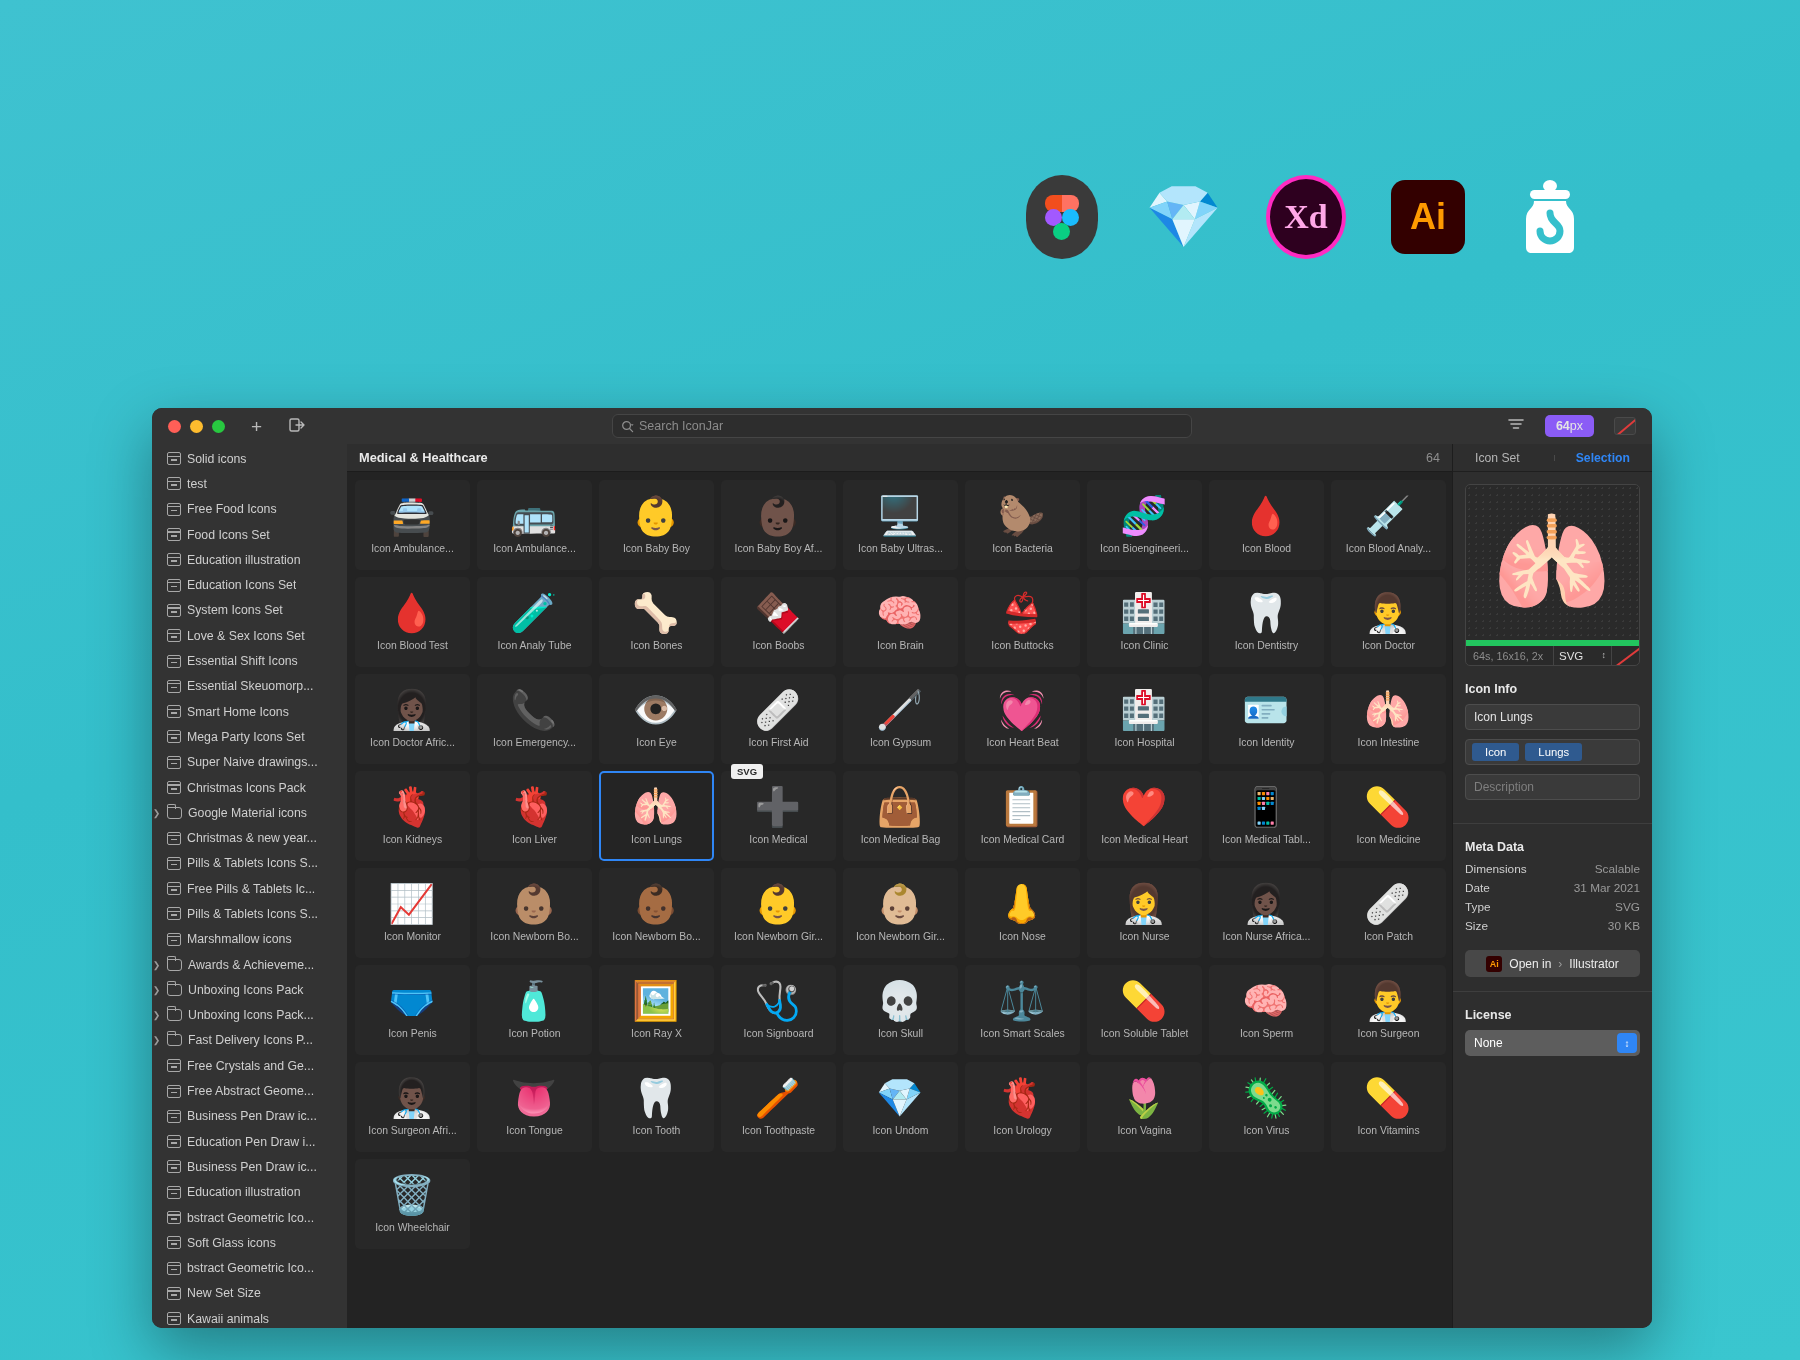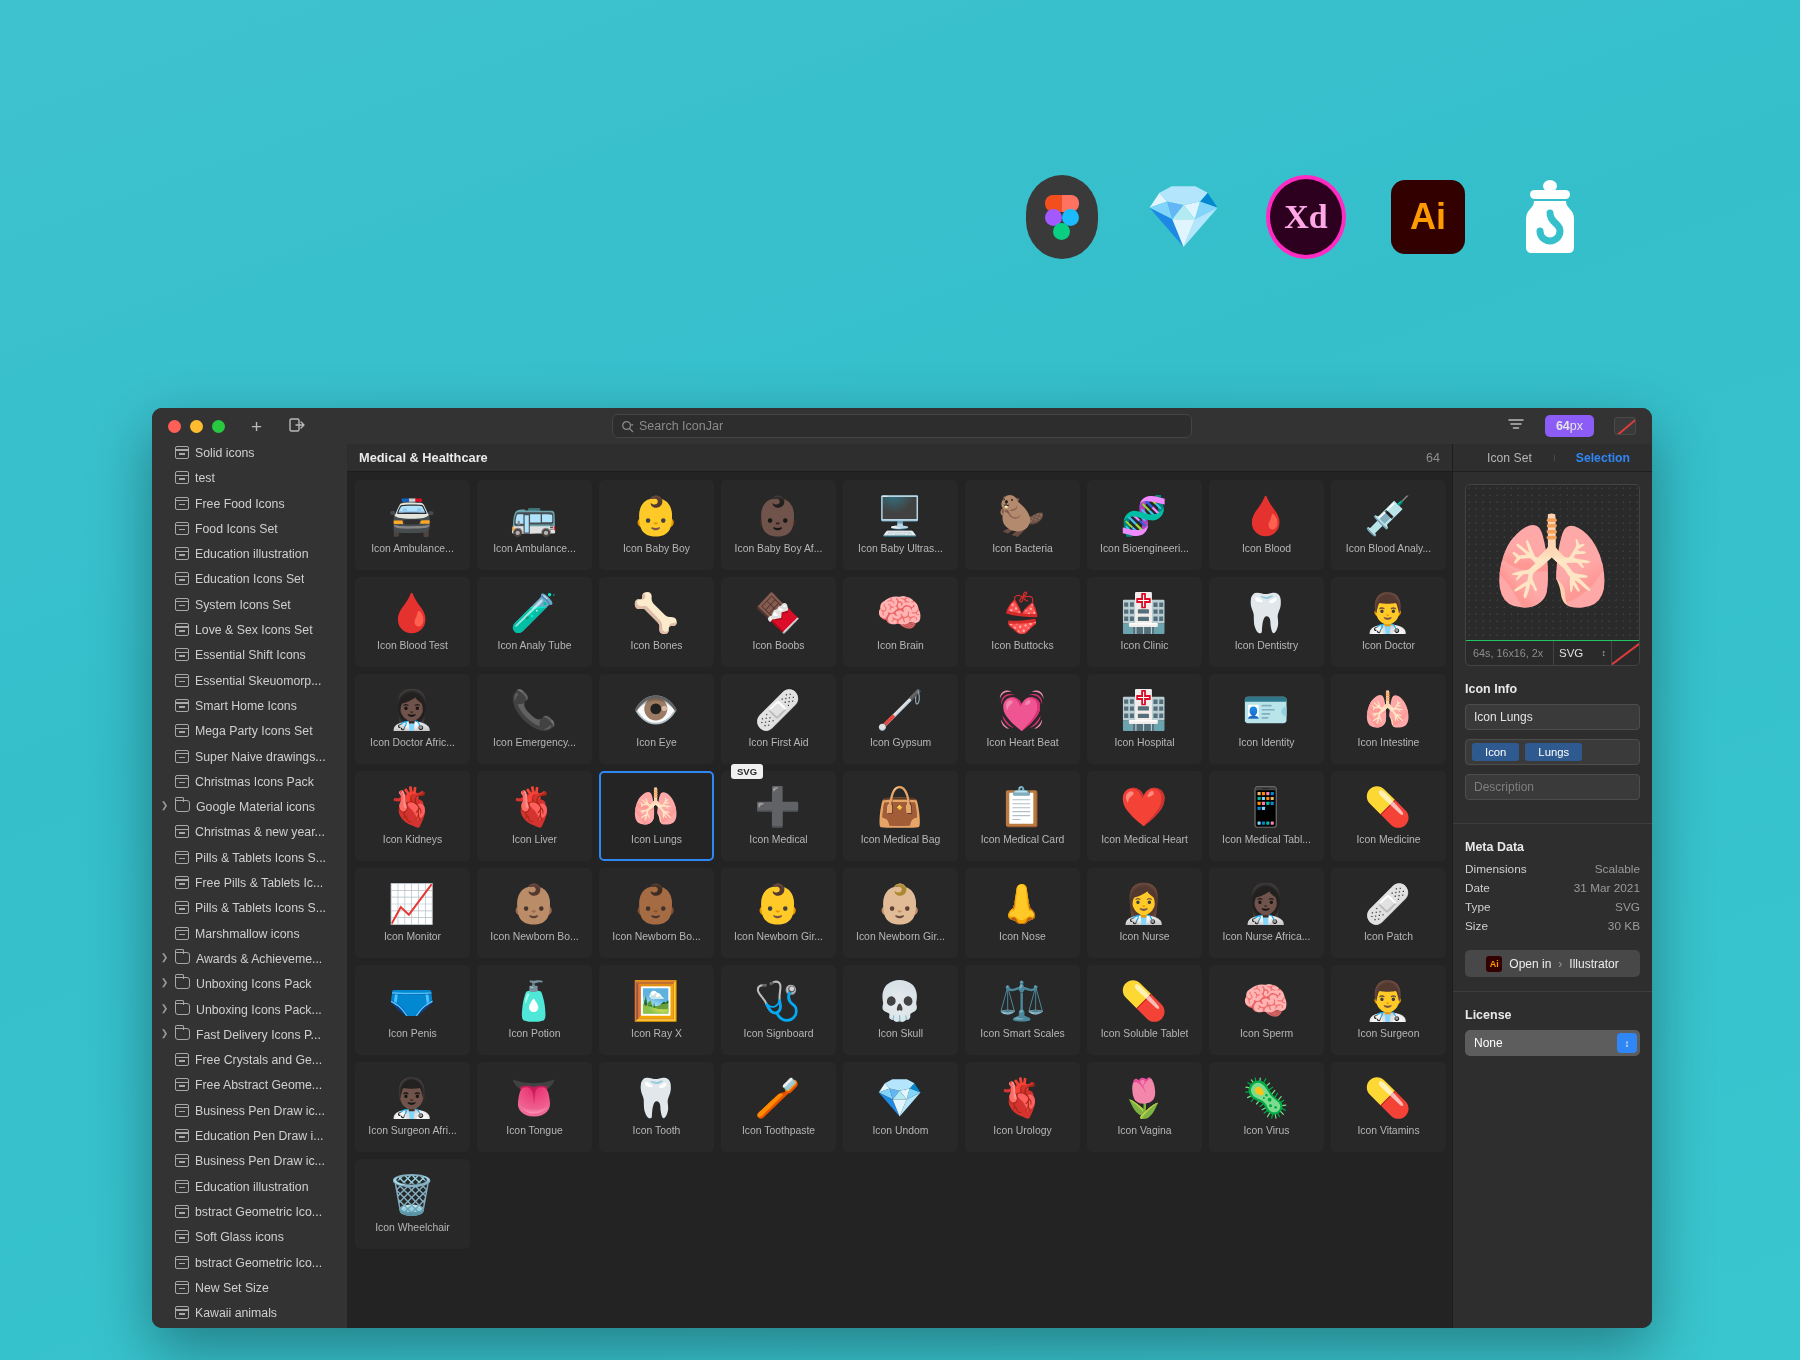--- a/index.html
+++ b/index.html
@@ -57,21 +57,21 @@
   .tb-right { position: absolute; right: 16px; display: flex; align-items: center; gap: 20px; }
   .px-badge { background: #8b5cf6; color: #e4e4e4; font-size: 12.5px; padding: 4px 11px; border-radius: 5px; }
   .px-badge b { font-weight: bold; }
   .slash-box { width: 22px; height: 18px; border: 1px solid #4a4a4a; border-radius: 3px; position: relative; overflow: hidden; background:#3a3a3a;}
   .slash-box::after { content:""; position:absolute; left:-3px; top:8px; width:30px; height:2px; background:#e03b3b; transform: rotate(-40deg); }
 
   .body-row { flex: 1; display: flex; min-height: 0; }
 
   
   .sidebar { width: 195px; background: #333333; flex-shrink: 0; overflow: hidden; padding-top: 2px; }
-  .side-item { height: 25.3px; display: flex; align-items: flex-start; gap: 6px; padding-left: 8px; font-size: 12.3px; color: #cfcfcf; }
+  .side-item { height: 25.3px; display: flex; align-items: center; gap: 6px; font-size: 12.3px; color: #cfcfcf; }
   .side-item .twisty { width: 9px; font-size: 9px; color: #9a9a9a; flex-shrink: 0; text-align: center; }
   .side-item .twisty.empty { visibility: hidden; }
   .side-label { white-space: nowrap; overflow: hidden; text-overflow: ellipsis; }
 
   .jar-ico { width: 14px; height: 13px; border: 1.4px solid #a8a8a8; border-radius: 2px; position: relative; flex-shrink: 0; }
   .jar-ico::before { content:""; position:absolute; left:0; top:2.4px; width:100%; height:1.2px; background:#a8a8a8; }
   .jar-ico::after { content:""; position:absolute; left:3px; top:6px; width:6px; height:1.6px; background:#a8a8a8; }
   .folder-ico { width: 15px; height: 12px; border: 1.4px solid #a8a8a8; border-radius: 1px 3px 3px 3px; position: relative; flex-shrink: 0; }
   .folder-ico::before { content:""; position:absolute; left:-1.4px; top:-4px; width:7px; height:4px; border:1.4px solid #a8a8a8; border-bottom:none; border-radius:2px 2px 0 0; }
 
@@ -87,30 +87,30 @@
           align-items: center; justify-content: flex-start; padding-top: 9px; position: relative; border: 2px solid transparent; }
   .cell.sel { border-color: #2f86f5; background: #242424; }
   .cell .glyph { font-size: 38px; line-height: 46px; height: 50px; display: flex; align-items: center; }
   .cell .lbl { font-size: 10.4px; color: #b6b6b6; max-width: 96%; white-space: nowrap; overflow: hidden;
                text-overflow: ellipsis; text-align: center; margin-top: 2px; }
   .svg-tip { position: absolute; top: -9px; left: 8px; background: #f0f0f0; color: #2a2a2a; font-size: 9.5px;
              font-weight: bold; padding: 2px 6px; border-radius: 3px; }
 
   
   .inspector { width: 200px; background: #2e2e2e; flex-shrink: 0; display: flex; flex-direction: column; border-left: 1px solid #1d1d1d; }
-  .insp-tabs { height: 28px; display: flex; align-items: center; justify-content: flex-end; gap: 0;
+  .insp-tabs { height: 28px; display: flex; align-items: center; justify-content: flex-start; gap: 12px;
                border-bottom: 1px solid #1f1f1f; background: #2e2e2e; flex-shrink: 0; }
   .insp-tab { font-size: 12.2px; color: #b5b5b5; padding: 0 22px; position: relative; }
   .insp-tab.active { color: #2f86f5; font-weight: bold; }
   .insp-tab + .insp-tab::before { content:""; position:absolute; left:0; top:4px; bottom:4px; width:1px; background:#4a4a4a; }
 
   .preview-box { margin: 12px 12px 0 12px; background: #2a2a2a; border: 1px solid #444; border-radius: 5px; }
   .preview-art { height: 155px; display: flex; align-items: center; justify-content: center; font-size: 96px;
                  background-image: radial-gradient(#3a3a3a 1px, transparent 1px); background-size: 7px 7px; }
-  .preview-bar { height: 25px; border-top: 1px solid #22c55e; display: flex; align-items: stretch; font-size: 10.8px; color: #8d8d8d; }
+  .preview-bar { height: 25px; border-top: 6px solid #22c55e; display: flex; align-items: stretch; font-size: 10.8px; color: #8d8d8d; }
   .pb-dim { flex: 1; display: flex; align-items: center; padding-left: 7px; }
   .pb-fmt { width: 58px; border-left: 1px solid #444; display: flex; align-items: center; justify-content: space-between;
             padding: 0 5px; color: #e0e0e0; font-size: 11.5px; }
   .pb-fmt .chev { font-size: 9px; color: #bbb; line-height: 1; }
   .pb-slash { width: 28px; border-left: 1px solid #444; position: relative; overflow: hidden; }
   .pb-slash::after { content:""; position:absolute; left:-4px; top:11px; width:38px; height:2px; background:#e03b3b; transform: rotate(-37deg); }
 
   .sec-title { color: #e8e8e8; font-size: 12.5px; font-weight: bold; margin: 16px 12px 8px 12px; }
   .field { margin: 0 12px 9px 12px; background: #3a3a3a; border: 1px solid #4d4d4d; border-radius: 4px;
            height: 26px; display: flex; align-items: center; padding: 0 8px; font-size: 12px; color: #e2e2e2; }

